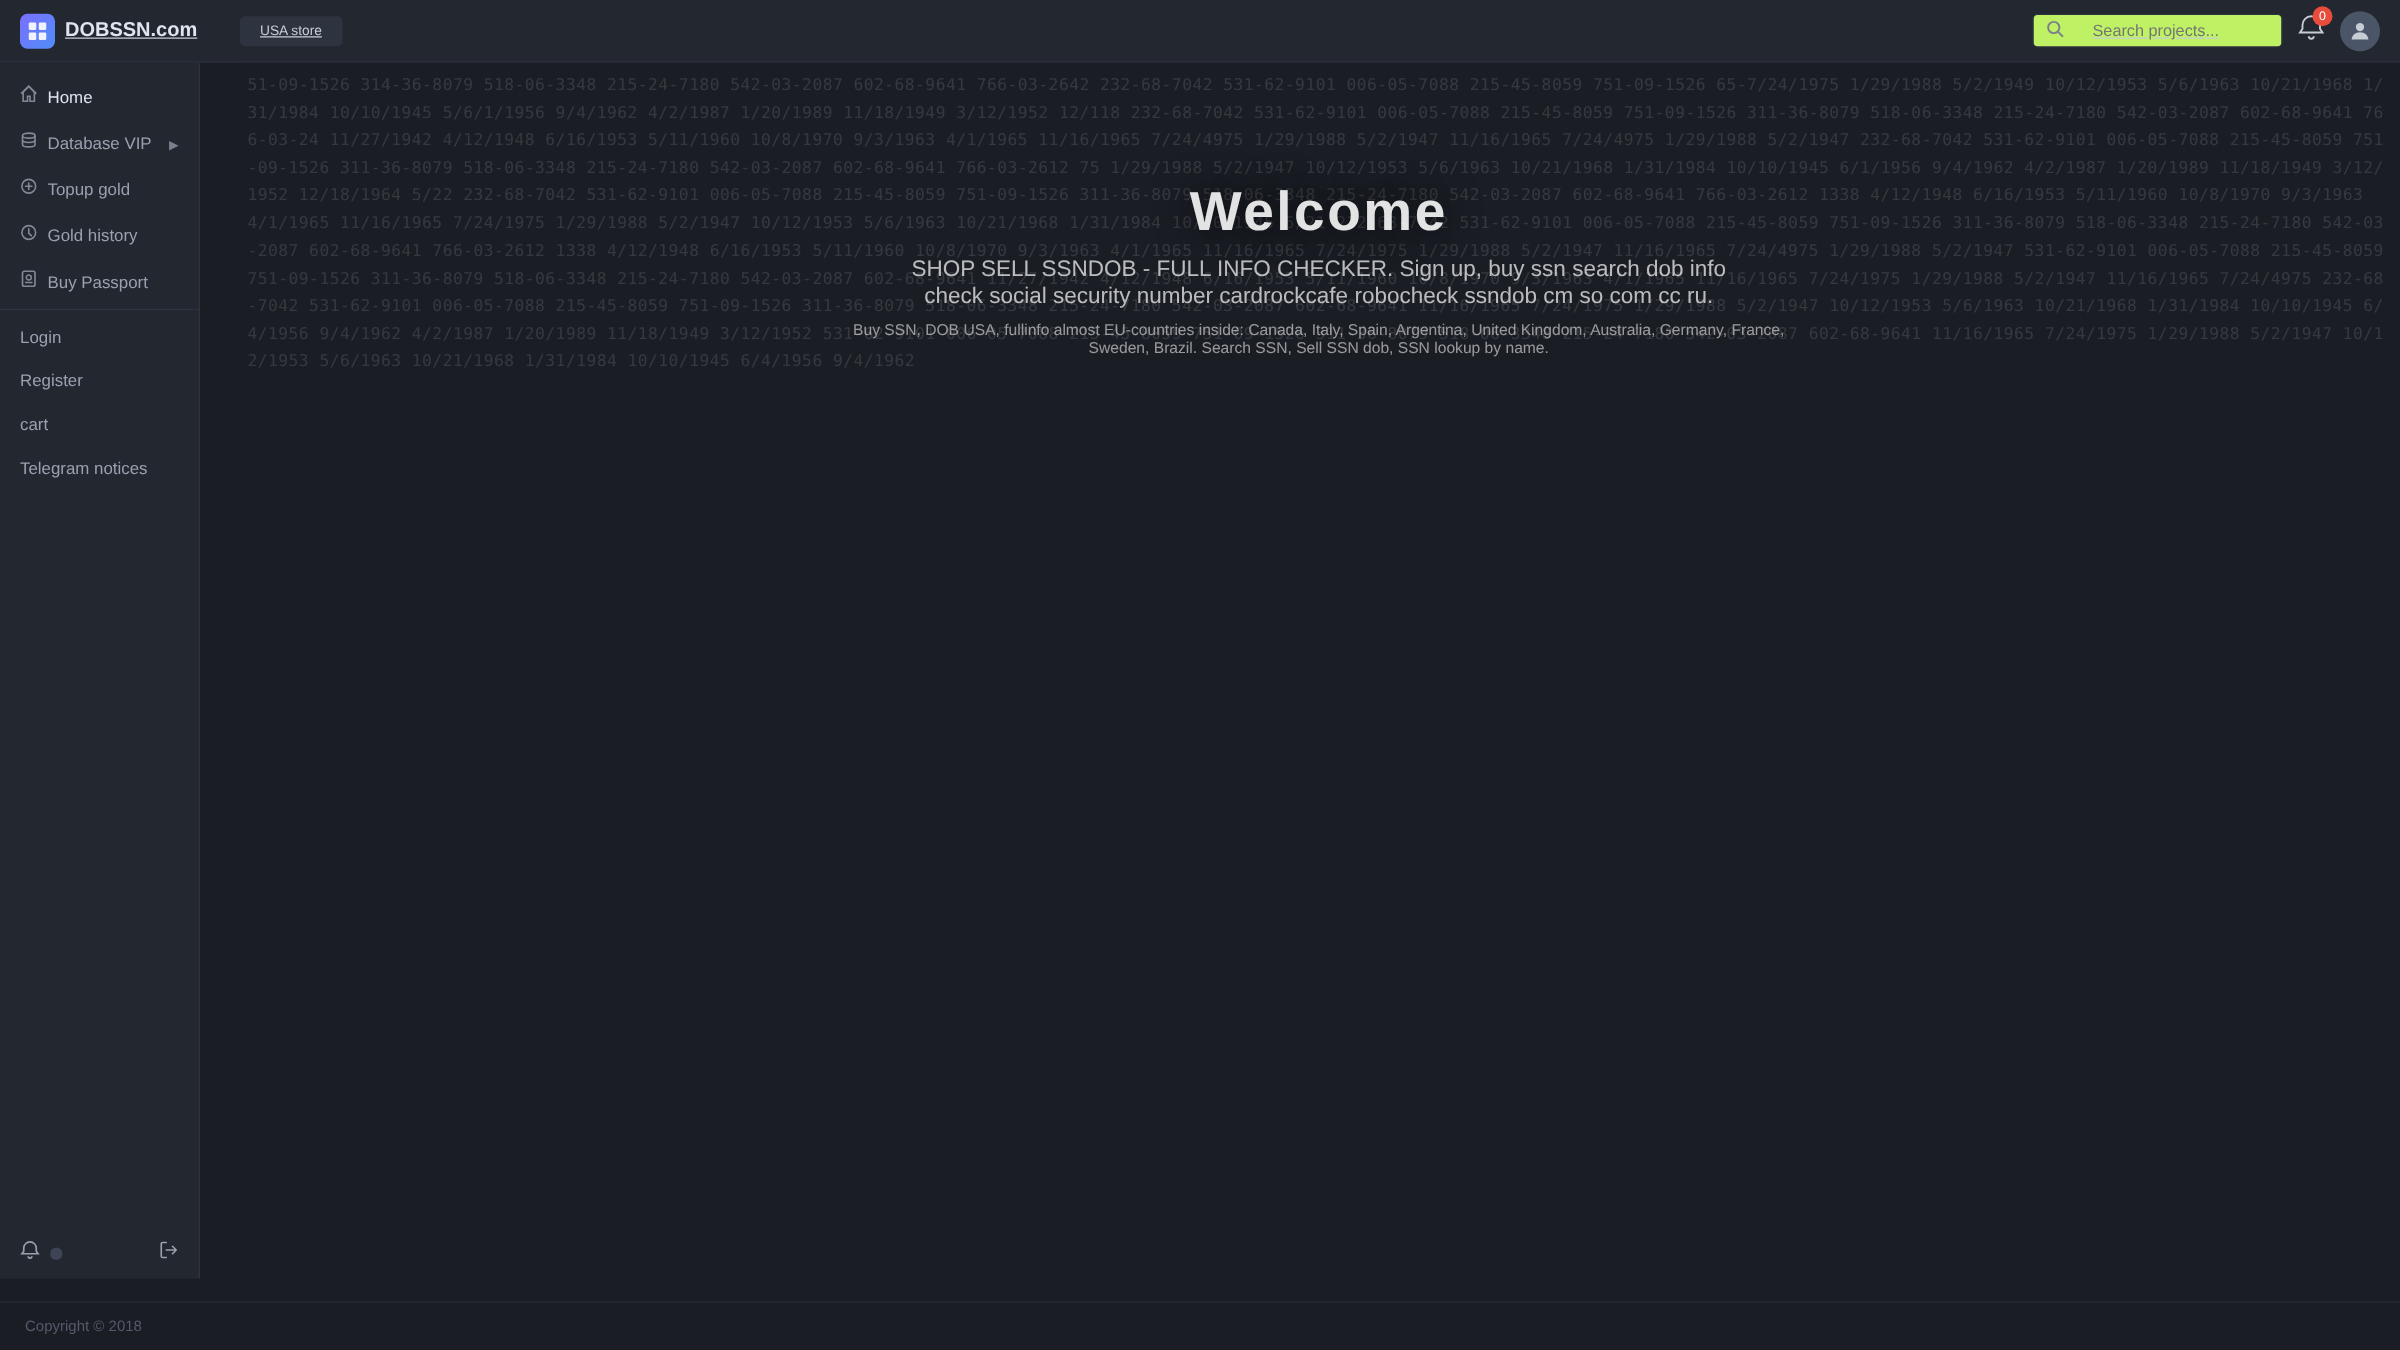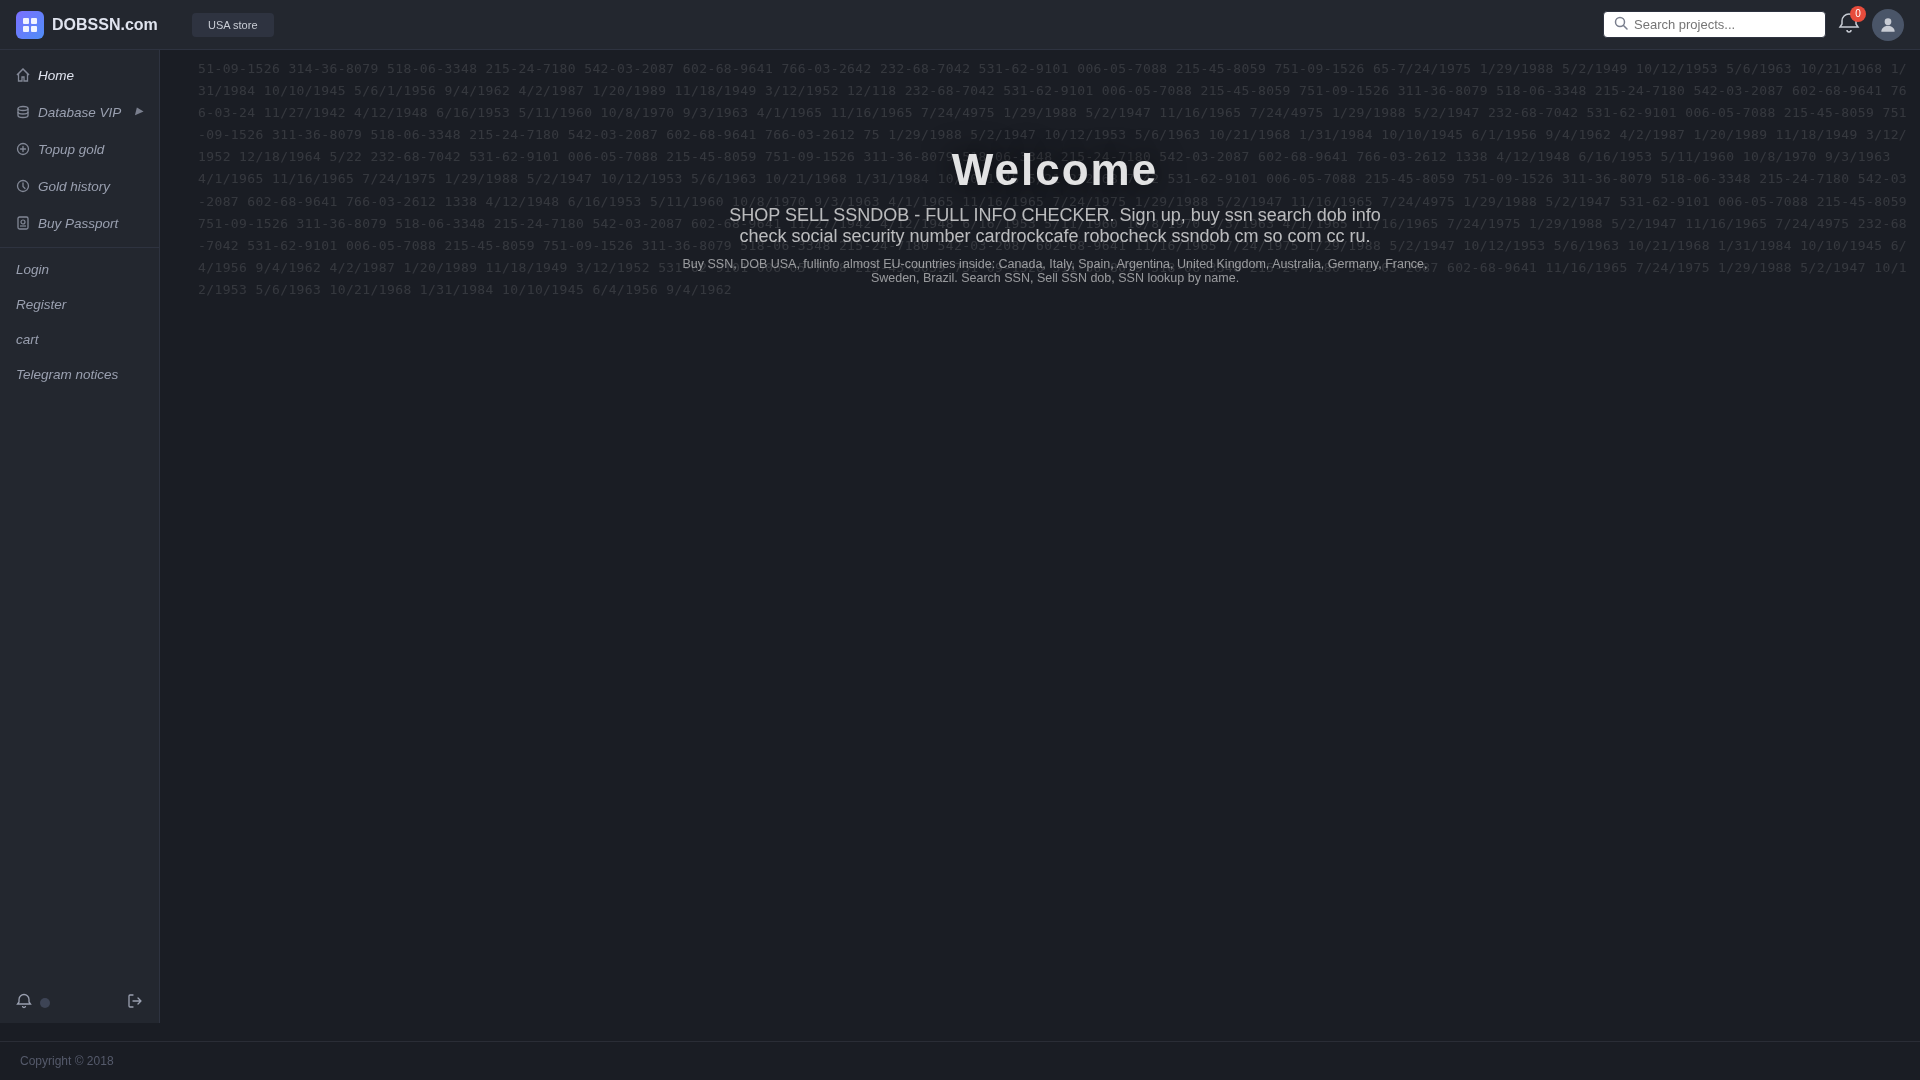--- a/index.html
+++ b/index.html
@@ -16,20 +16,21 @@
 
     
     .topbar {
       background: #23272f;
       height: 50px;
       display: flex;
       align-items: center;
       padding: 0 16px;
       border-bottom: 1px solid #2e3340;
       flex-shrink: 0;
+      text-decoration: underline;
     }
     .topbar-logo {
       display: flex;
       align-items: center;
       gap: 8px;
       width: 160px;
       flex-shrink: 0;
     }
     .logo-icon {
       width: 28px;
@@ -55,26 +56,26 @@
       font-size: 11px;
       color: #c8ccd4;
       cursor: pointer;
       margin-right: 16px;
       margin-left: 16px;
     }
     .topbar-spacer { flex: 1; }
     .topbar-search {
       display: flex;
       align-items: center;
-      background: #ffffff;
+      background: #bef264;
       border: 1px solid #2e3340;
       border-radius: 4px;
       padding: 4px 10px;
-      gap: 6px;
-      width: 223px;
+      gap: 23px;
+      width: 200px;
     }
     .topbar-search input {
       background: transparent;
       border: none;
       outline: none;
       color: #7a7f8e;
       font-size: 13px;
       width: 100%;
     }
     .search-icon-svg {
@@ -125,29 +126,28 @@
       width: 160px;
       background: #23272f;
       border-right: 1px solid #2e3340;
       display: flex;
       flex-direction: column;
       flex-shrink: 0;
       padding-top: 8px;
     }
     .sidebar-item {
       display: flex;
-      align-items: flex-start;
+      align-items: flex-end;
       gap: 8px;
       padding: 10px 16px;
       font-size: 13.5px;
       color: #9aa0b0;
       cursor: pointer;
       transition: background 0.15s;
       border-radius: 0;
-      font-style: italic;
     }
     .sidebar-item.active { color: #e0e4ef; }
     .sidebar-item-icon { font-size: 14px; opacity: 0.8; }
     .sidebar-item-label { font-size: 13.5px; }
     .sidebar-divider {
       height: 1px;
       background: #2e3340;
       margin: 4px 0;
     }
     .sidebar-spacer { flex: 1; }

